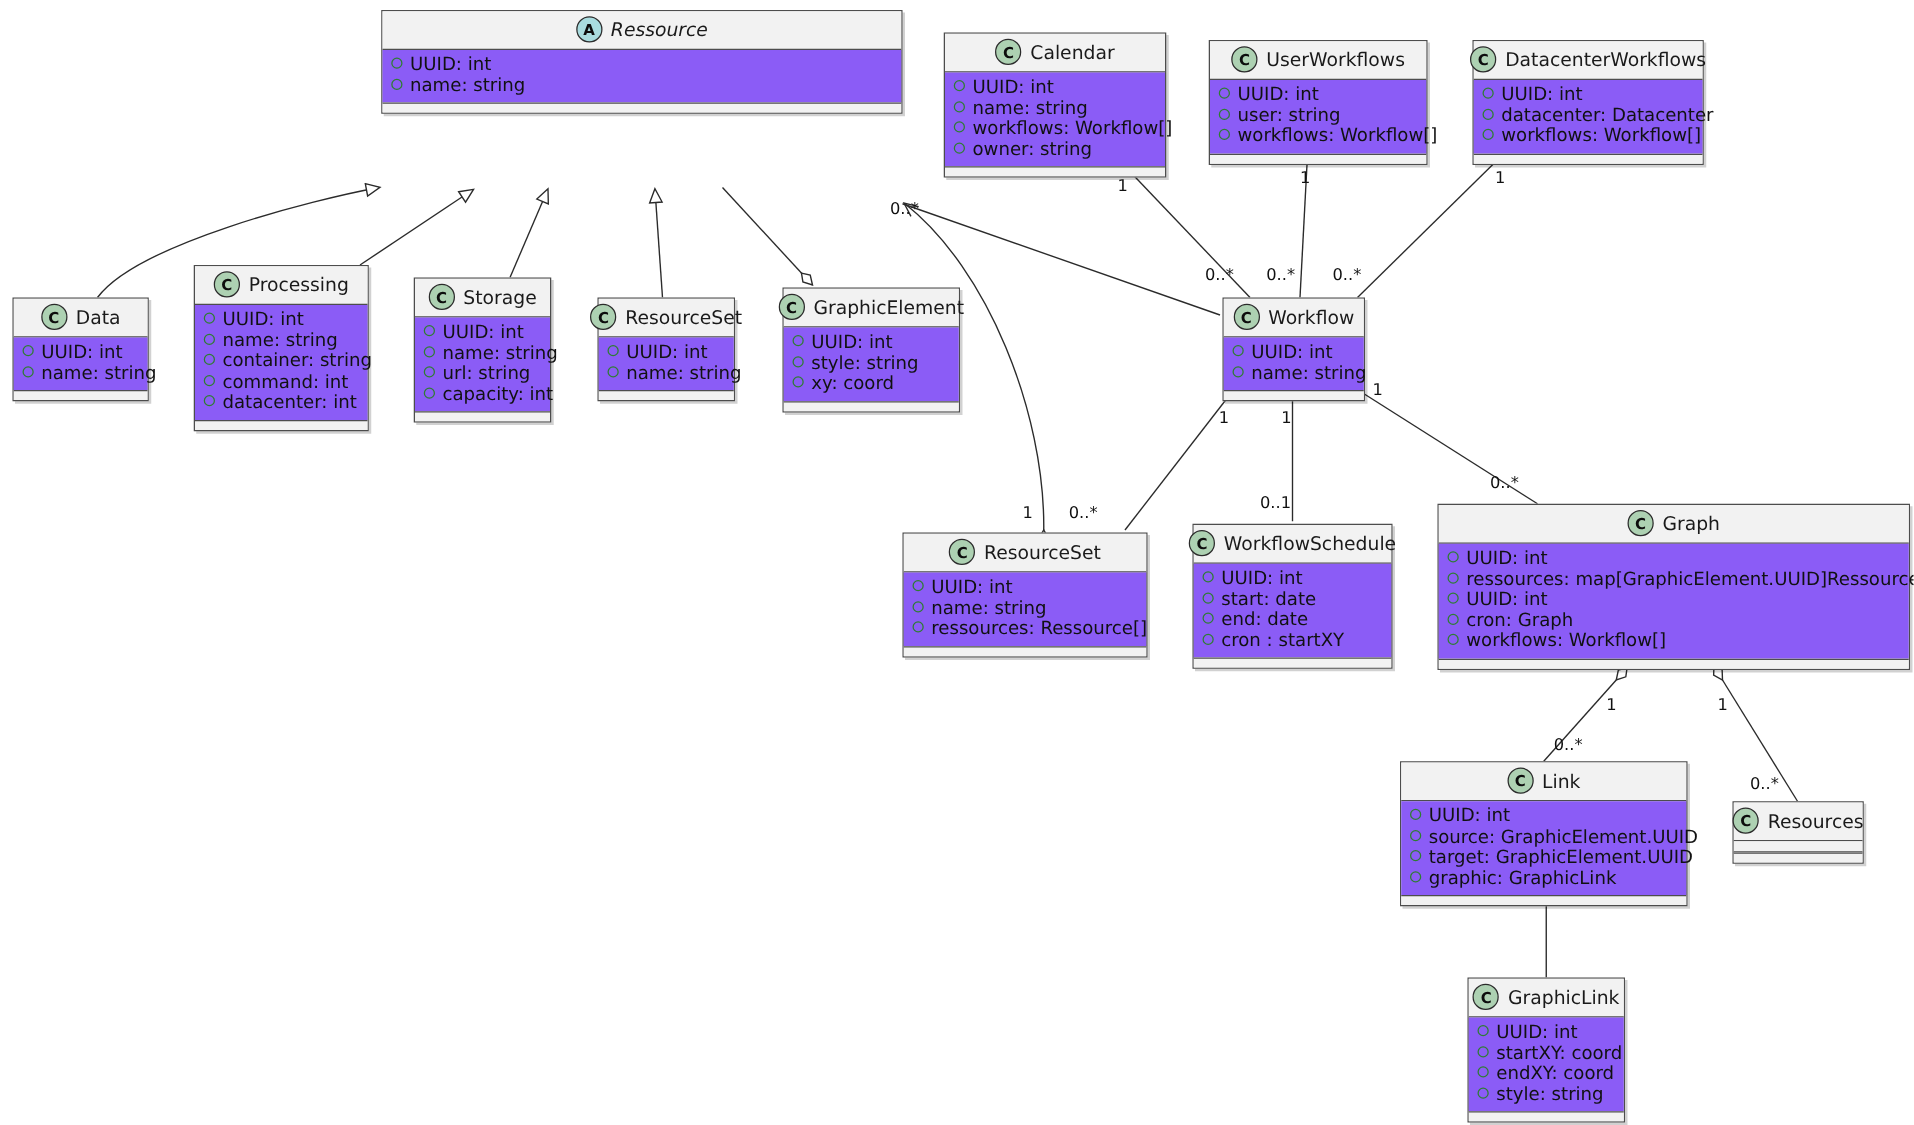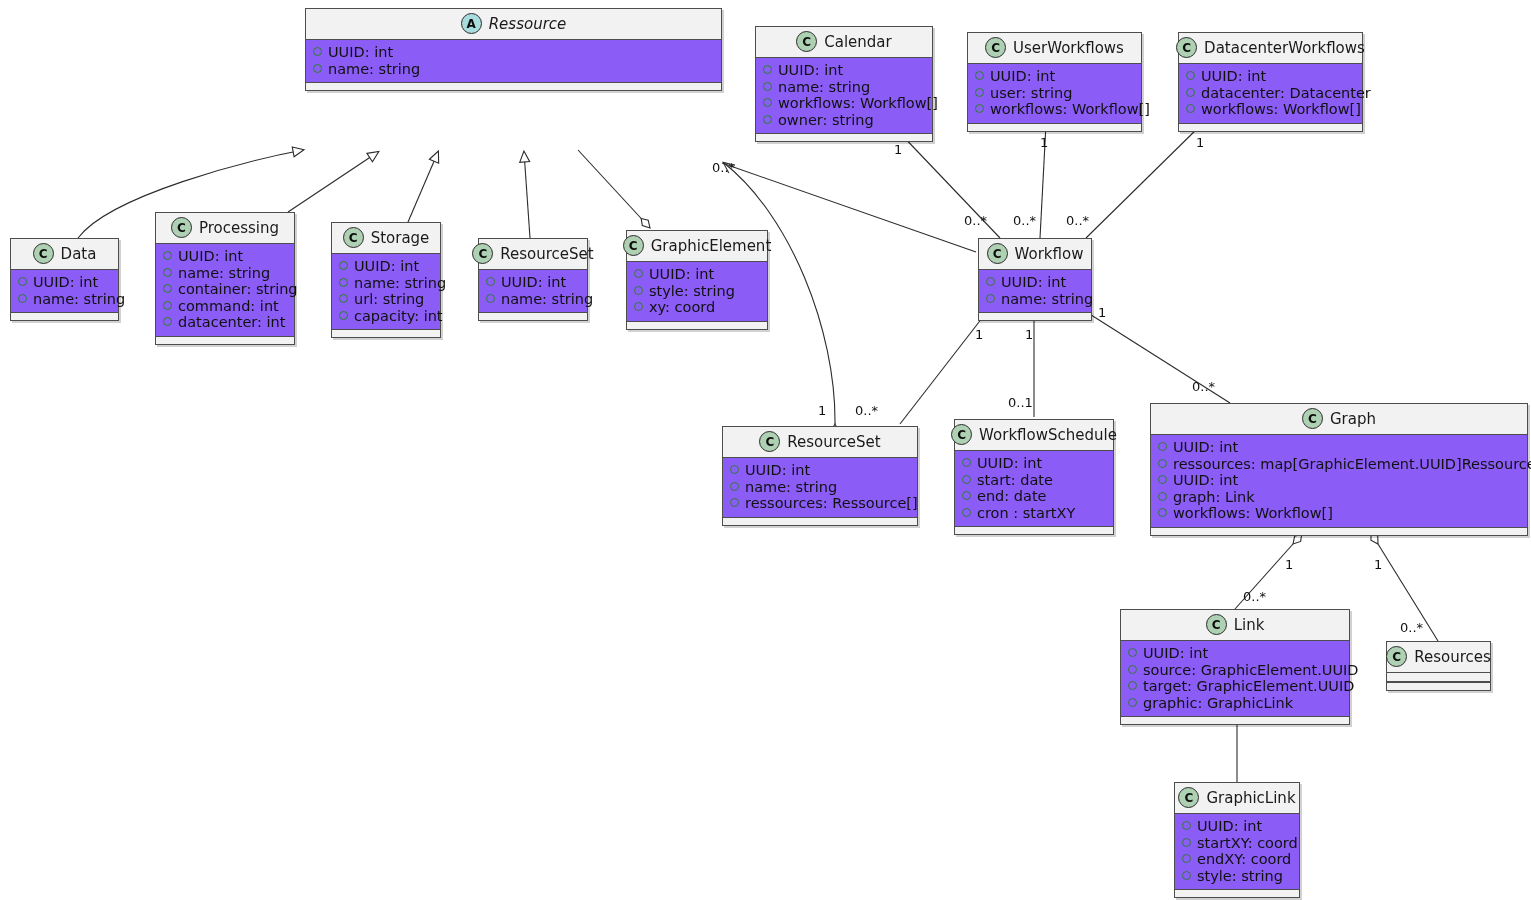--- a/index.html
+++ b/index.html
@@ -351,21 +351,21 @@
           <div class="attr">
             <span class="vis"></span>
             <span>ressources: map[GraphicElement.UUID]Ressource</span>
           </div>
           <div class="attr">
             <span class="vis"></span>
             <span>UUID: int</span>
           </div>
           <div class="attr">
             <span class="vis"></span>
-            <span>graph: Link</span>
+            <span>cron: Graph</span>
           </div>
           <div class="attr">
             <span class="vis"></span>
             <span>workflows: Workflow[]</span>
           </div>
         </div>
         <div class="foot"></div>
       </div>
       <div class="cls" style="left: 1120px; top: 609px; width: 230px;">
         <div class="cls-title">

